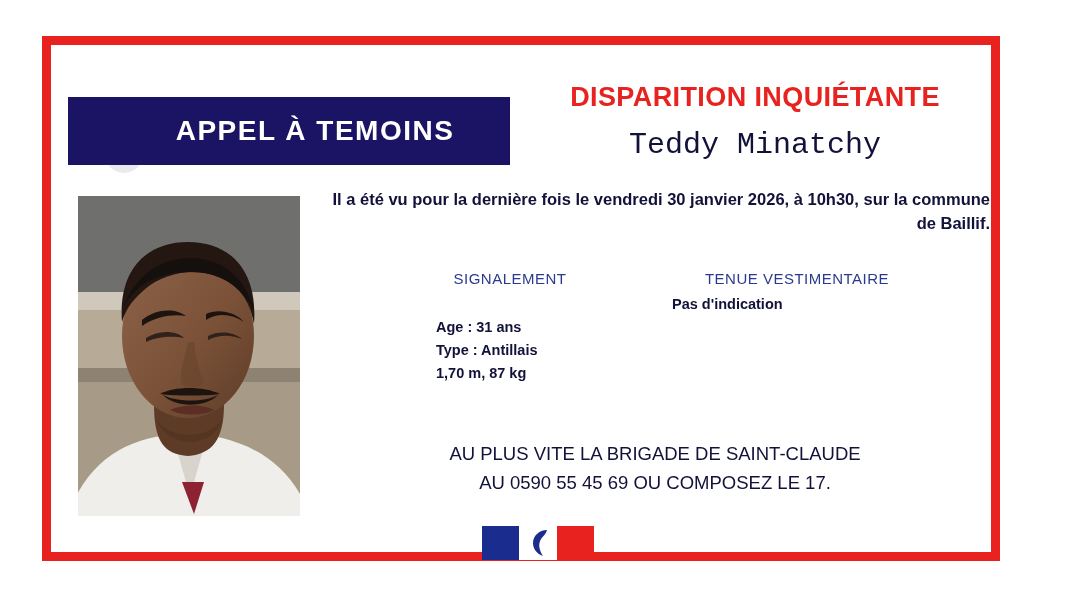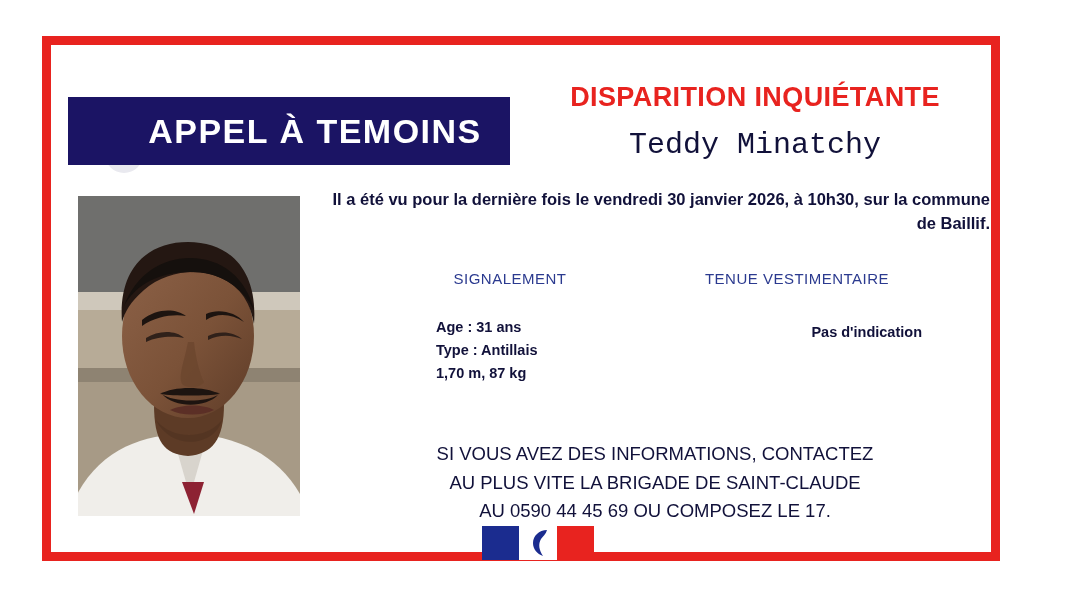--- a/index.html
+++ b/index.html
@@ -40,21 +40,21 @@
     top: 97px;
     width: 442px;
     height: 68px;
     background: #1b1464;
     display: flex;
     align-items: center;
     justify-content: center;
   }
   .banner-text {
     color: #ffffff;
-    font-size: 34px;
+    font-size: 28px;
     font-weight: bold;
     letter-spacing: 1.5px;
     padding-left: 52px;
     font-family: "Liberation Sans", sans-serif;
   }
 
   
   .emblem {
     position: absolute;
     left: 88px;
@@ -126,23 +126,23 @@
     top: 300px;
     color: #11113a;
     font-size: 14.5px;
     font-weight: bold;
     line-height: 1.6;
     margin-top: 16px;
   }
   .tenue-value {
     position: absolute;
     left: 672px;
-    top: 324px;
+    top: 296px;
     width: 250px;
-    text-align: right;
+    text-align: left;
     color: #11113a;
     font-size: 14.5px;
     font-weight: bold;
   }
 
   .contact {
     position: absolute;
     left: 320px;
     top: 440px;
     width: 670px;
@@ -259,23 +259,22 @@
 
   <div class="signalement-list">
     <div>Age : 31 ans</div>
     <div>Type : Antillais</div>
     <div>1,70 m, 87 kg</div>
   </div>
 
   <div class="tenue-value">Pas d'indication</div>
 
   <div class="contact">
-    <div>SI VOUS AVEZ DES INFORMATIONS, CONTACTEZ</div>
     <div>AU PLUS VITE LA BRIGADE DE SAINT-CLAUDE</div>
-    <div>AU 0590 44 45 69 OU COMPOSEZ LE 17.</div>
+    <div>AU 0590 55 45 69 OU COMPOSEZ LE 17.</div>
   </div>
 
   <div class="flag">
     <div class="blue"></div>
     <div class="white">
       <svg class="marianne" width="22" height="30" viewBox="0 0 22 30">
         <path d="M18 2 C10 2 4 8 4 15 C4 21 8 26 14 28 C10 22 9 16 12 11 C14 8 17 6 18 2 Z" fill="#1b2c8f"></path>
       </svg>
     </div>
     <div class="red"></div>

